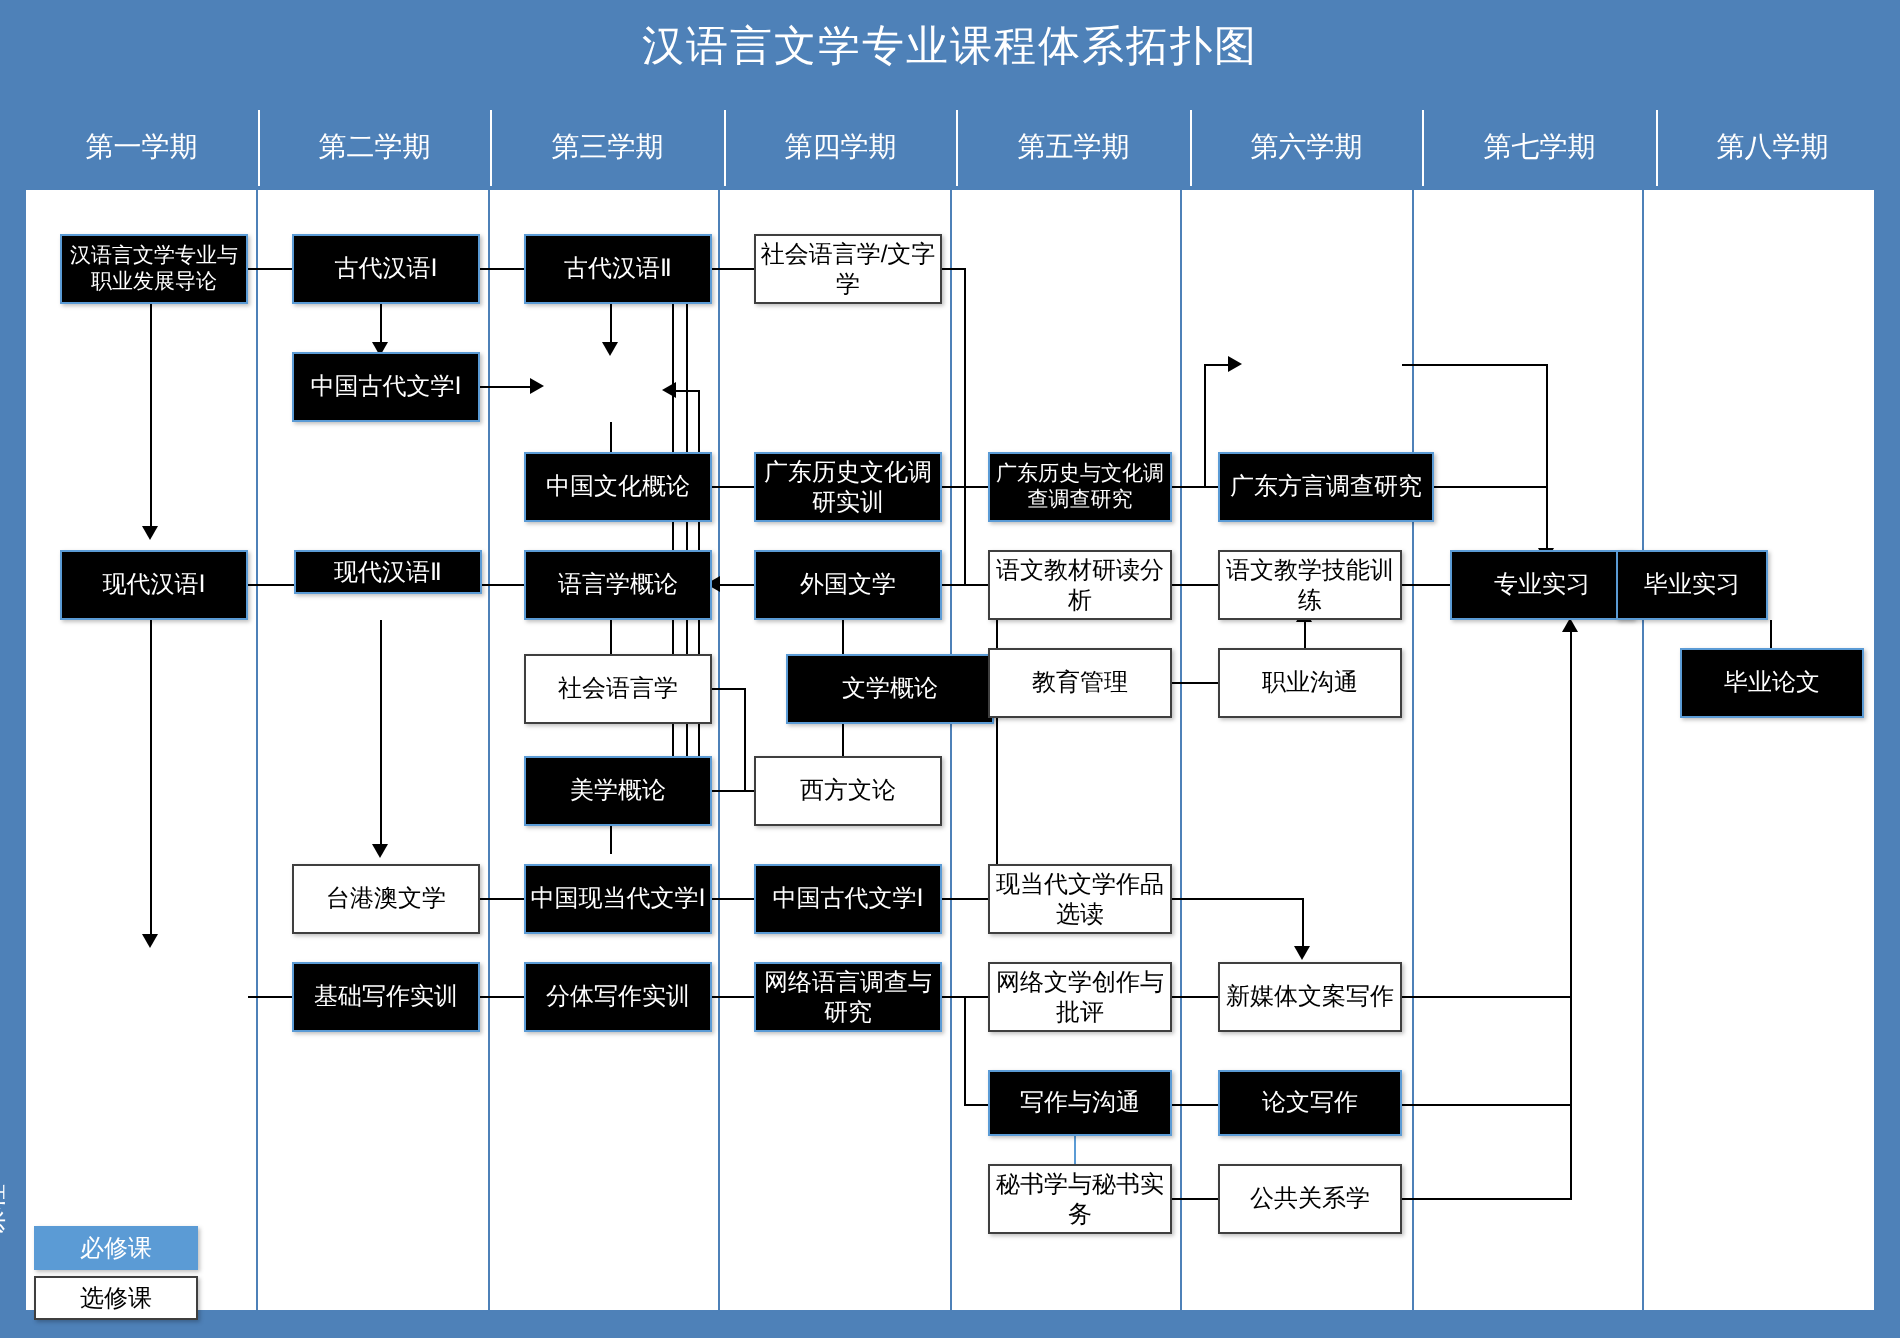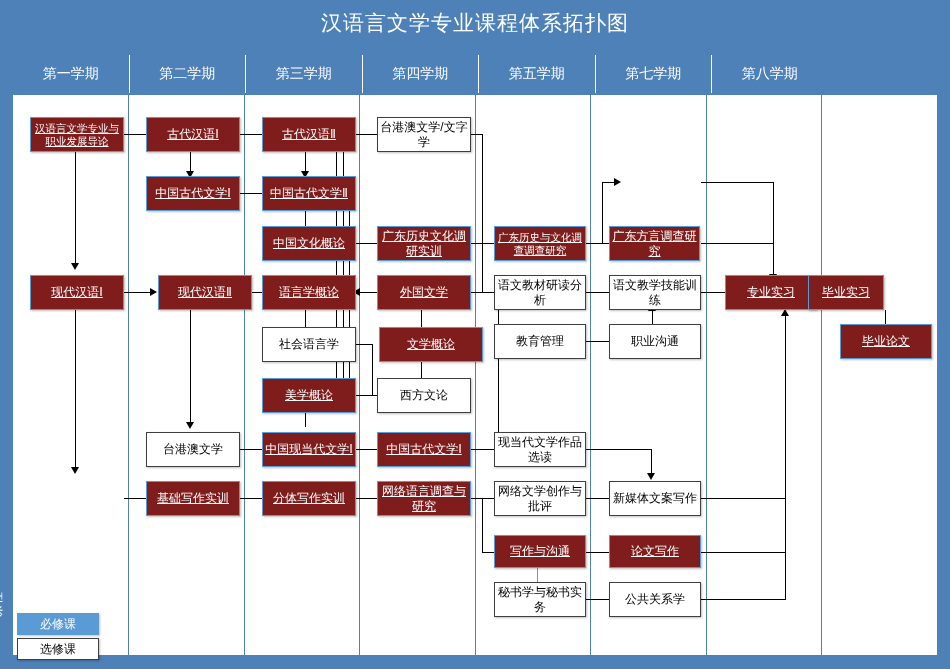--- a/index.html
+++ b/index.html
@@ -38,23 +38,22 @@
   
   .box{
     position:absolute;
     box-sizing:border-box;
     display:flex;align-items:center;justify-content:center;
     text-align:center;line-height:1.18;
     font-size:12px;
     z-index:5;
   }
   .box.req{
-    background:#7f1d1d;color:#ffffff;border:1px solid #5b9bd5;
+    background:#000000;color:#ffffff;border:1px solid #5b9bd5;
     box-shadow:1px 1px 2px rgba(0,0,0,.25);
-    text-decoration:underline;
   }
   .box.elec{
     background:#ffffff;color:#000000;border:1px solid #3f3f3f;
     box-shadow:1px 1px 2px rgba(0,0,0,.25);
   }
   .box.small{font-size:10.5px;}
 
   
   .ln{position:absolute;background:#000000;z-index:2;}
   .ln.h{height:1.4px;}
@@ -89,20 +88,21 @@
 <div id="root">
 
   <div class="title-bar">汉语言文学专业课程体系拓扑图</div>
 
   <div class="hdr-row">
     <div class="hdr-cell">第一学期</div>
     <div class="hdr-cell">第二学期</div>
     <div class="hdr-cell">第三学期</div>
     <div class="hdr-cell">第四学期</div>
     <div class="hdr-cell">第五学期</div>
+    <div class="hdr-cell">第六学期</div>
     <div class="hdr-cell">第七学期</div>
     <div class="hdr-cell">第八学期</div>
   </div>
 
   <div class="canvas">
 
     <div class="colline" style="left:115px"></div>
     <div class="colline" style="left:231px"></div>
     <div class="colline" style="left:346px"></div>
     <div class="colline" style="left:462px"></div>
@@ -267,50 +267,49 @@
     <div class="ar r" style="left:829px;top:193px"></div>
 
     <div class="ln v" style="left:872px;top:215px;height:22px"></div>
     <div class="ar d" style="left:868px;top:234px"></div>
 
     <div class="box req small" style="left:17px;top:22px;width:94px;height:35px">汉语言文学专业与职业发展导论</div>
     <div class="box req" style="left:17px;top:180px;width:94px;height:35px">现代汉语Ⅰ</div>
 
     <div class="box req" style="left:133px;top:22px;width:94px;height:35px">古代汉语Ⅰ</div>
     <div class="box req" style="left:133px;top:81px;width:94px;height:35px">中国古代文学Ⅰ</div>
-    <div class="box req" style="left:145px;top:180px;width:94px;height:35px">现代汉语Ⅱ</div>
+    <div class="box req" style="left:134px;top:180px;width:94px;height:22px">现代汉语Ⅱ</div>
     <div class="box elec" style="left:133px;top:337px;width:94px;height:35px">台港澳文学</div>
     <div class="box req" style="left:133px;top:386px;width:94px;height:35px">基础写作实训</div>
 
     <div class="box req" style="left:249px;top:22px;width:94px;height:35px">古代汉语Ⅱ</div>
-    <div class="box req" style="left:249px;top:81px;width:94px;height:35px">中国古代文学Ⅱ</div>
     <div class="box req" style="left:249px;top:131px;width:94px;height:35px">中国文化概论</div>
     <div class="box req" style="left:249px;top:180px;width:94px;height:35px">语言学概论</div>
     <div class="box elec" style="left:249px;top:232px;width:94px;height:35px">社会语言学</div>
     <div class="box req" style="left:249px;top:283px;width:94px;height:35px">美学概论</div>
     <div class="box req" style="left:249px;top:337px;width:94px;height:35px">中国现当代文学Ⅰ</div>
     <div class="box req" style="left:249px;top:386px;width:94px;height:35px">分体写作实训</div>
 
-    <div class="box elec" style="left:364px;top:22px;width:94px;height:35px">台港澳文学/文字学</div>
+    <div class="box elec" style="left:364px;top:22px;width:94px;height:35px">社会语言学/文字学</div>
     <div class="box req" style="left:364px;top:131px;width:94px;height:35px">广东历史文化调研实训</div>
     <div class="box req" style="left:364px;top:180px;width:94px;height:35px">外国文学</div>
-    <div class="box req" style="left:366px;top:232px;width:104px;height:35px">文学概论</div>
+    <div class="box req" style="left:380px;top:232px;width:104px;height:35px">文学概论</div>
     <div class="box elec" style="left:364px;top:283px;width:94px;height:35px">西方文论</div>
     <div class="box req" style="left:364px;top:337px;width:94px;height:35px">中国古代文学Ⅰ</div>
     <div class="box req" style="left:364px;top:386px;width:94px;height:35px">网络语言调查与研究</div>
 
     <div class="box req small" style="left:481px;top:131px;width:92px;height:35px">广东历史与文化调查调查研究</div>
     <div class="box elec" style="left:481px;top:180px;width:92px;height:35px">语文教材研读分析</div>
     <div class="box elec" style="left:481px;top:229px;width:92px;height:35px">教育管理</div>
     <div class="box elec" style="left:481px;top:337px;width:92px;height:35px">现当代文学作品选读</div>
     <div class="box elec" style="left:481px;top:386px;width:92px;height:35px">网络文学创作与批评</div>
     <div class="box req" style="left:481px;top:440px;width:92px;height:33px">写作与沟通</div>
     <div class="box elec" style="left:481px;top:487px;width:92px;height:35px">秘书学与秘书实务</div>
 
-    <div class="box req" style="left:596px;top:131px;width:91px;height:35px">广东方言调查研究</div>
+    <div class="box req" style="left:596px;top:131px;width:108px;height:35px">广东方言调查研究</div>
     <div class="box elec" style="left:596px;top:180px;width:92px;height:35px">语文教学技能训练</div>
     <div class="box elec" style="left:596px;top:229px;width:92px;height:35px">职业沟通</div>
     <div class="box elec" style="left:596px;top:386px;width:92px;height:35px">新媒体文案写作</div>
     <div class="box req" style="left:596px;top:440px;width:92px;height:33px">论文写作</div>
     <div class="box elec" style="left:596px;top:487px;width:92px;height:35px">公共关系学</div>
 
     <div class="box req" style="left:712px;top:180px;width:92px;height:35px">专业实习</div>
 
     <div class="box req" style="left:795px;top:180px;width:76px;height:35px">毕业实习</div>
     <div class="box req" style="left:827px;top:229px;width:92px;height:35px">毕业论文</div>

